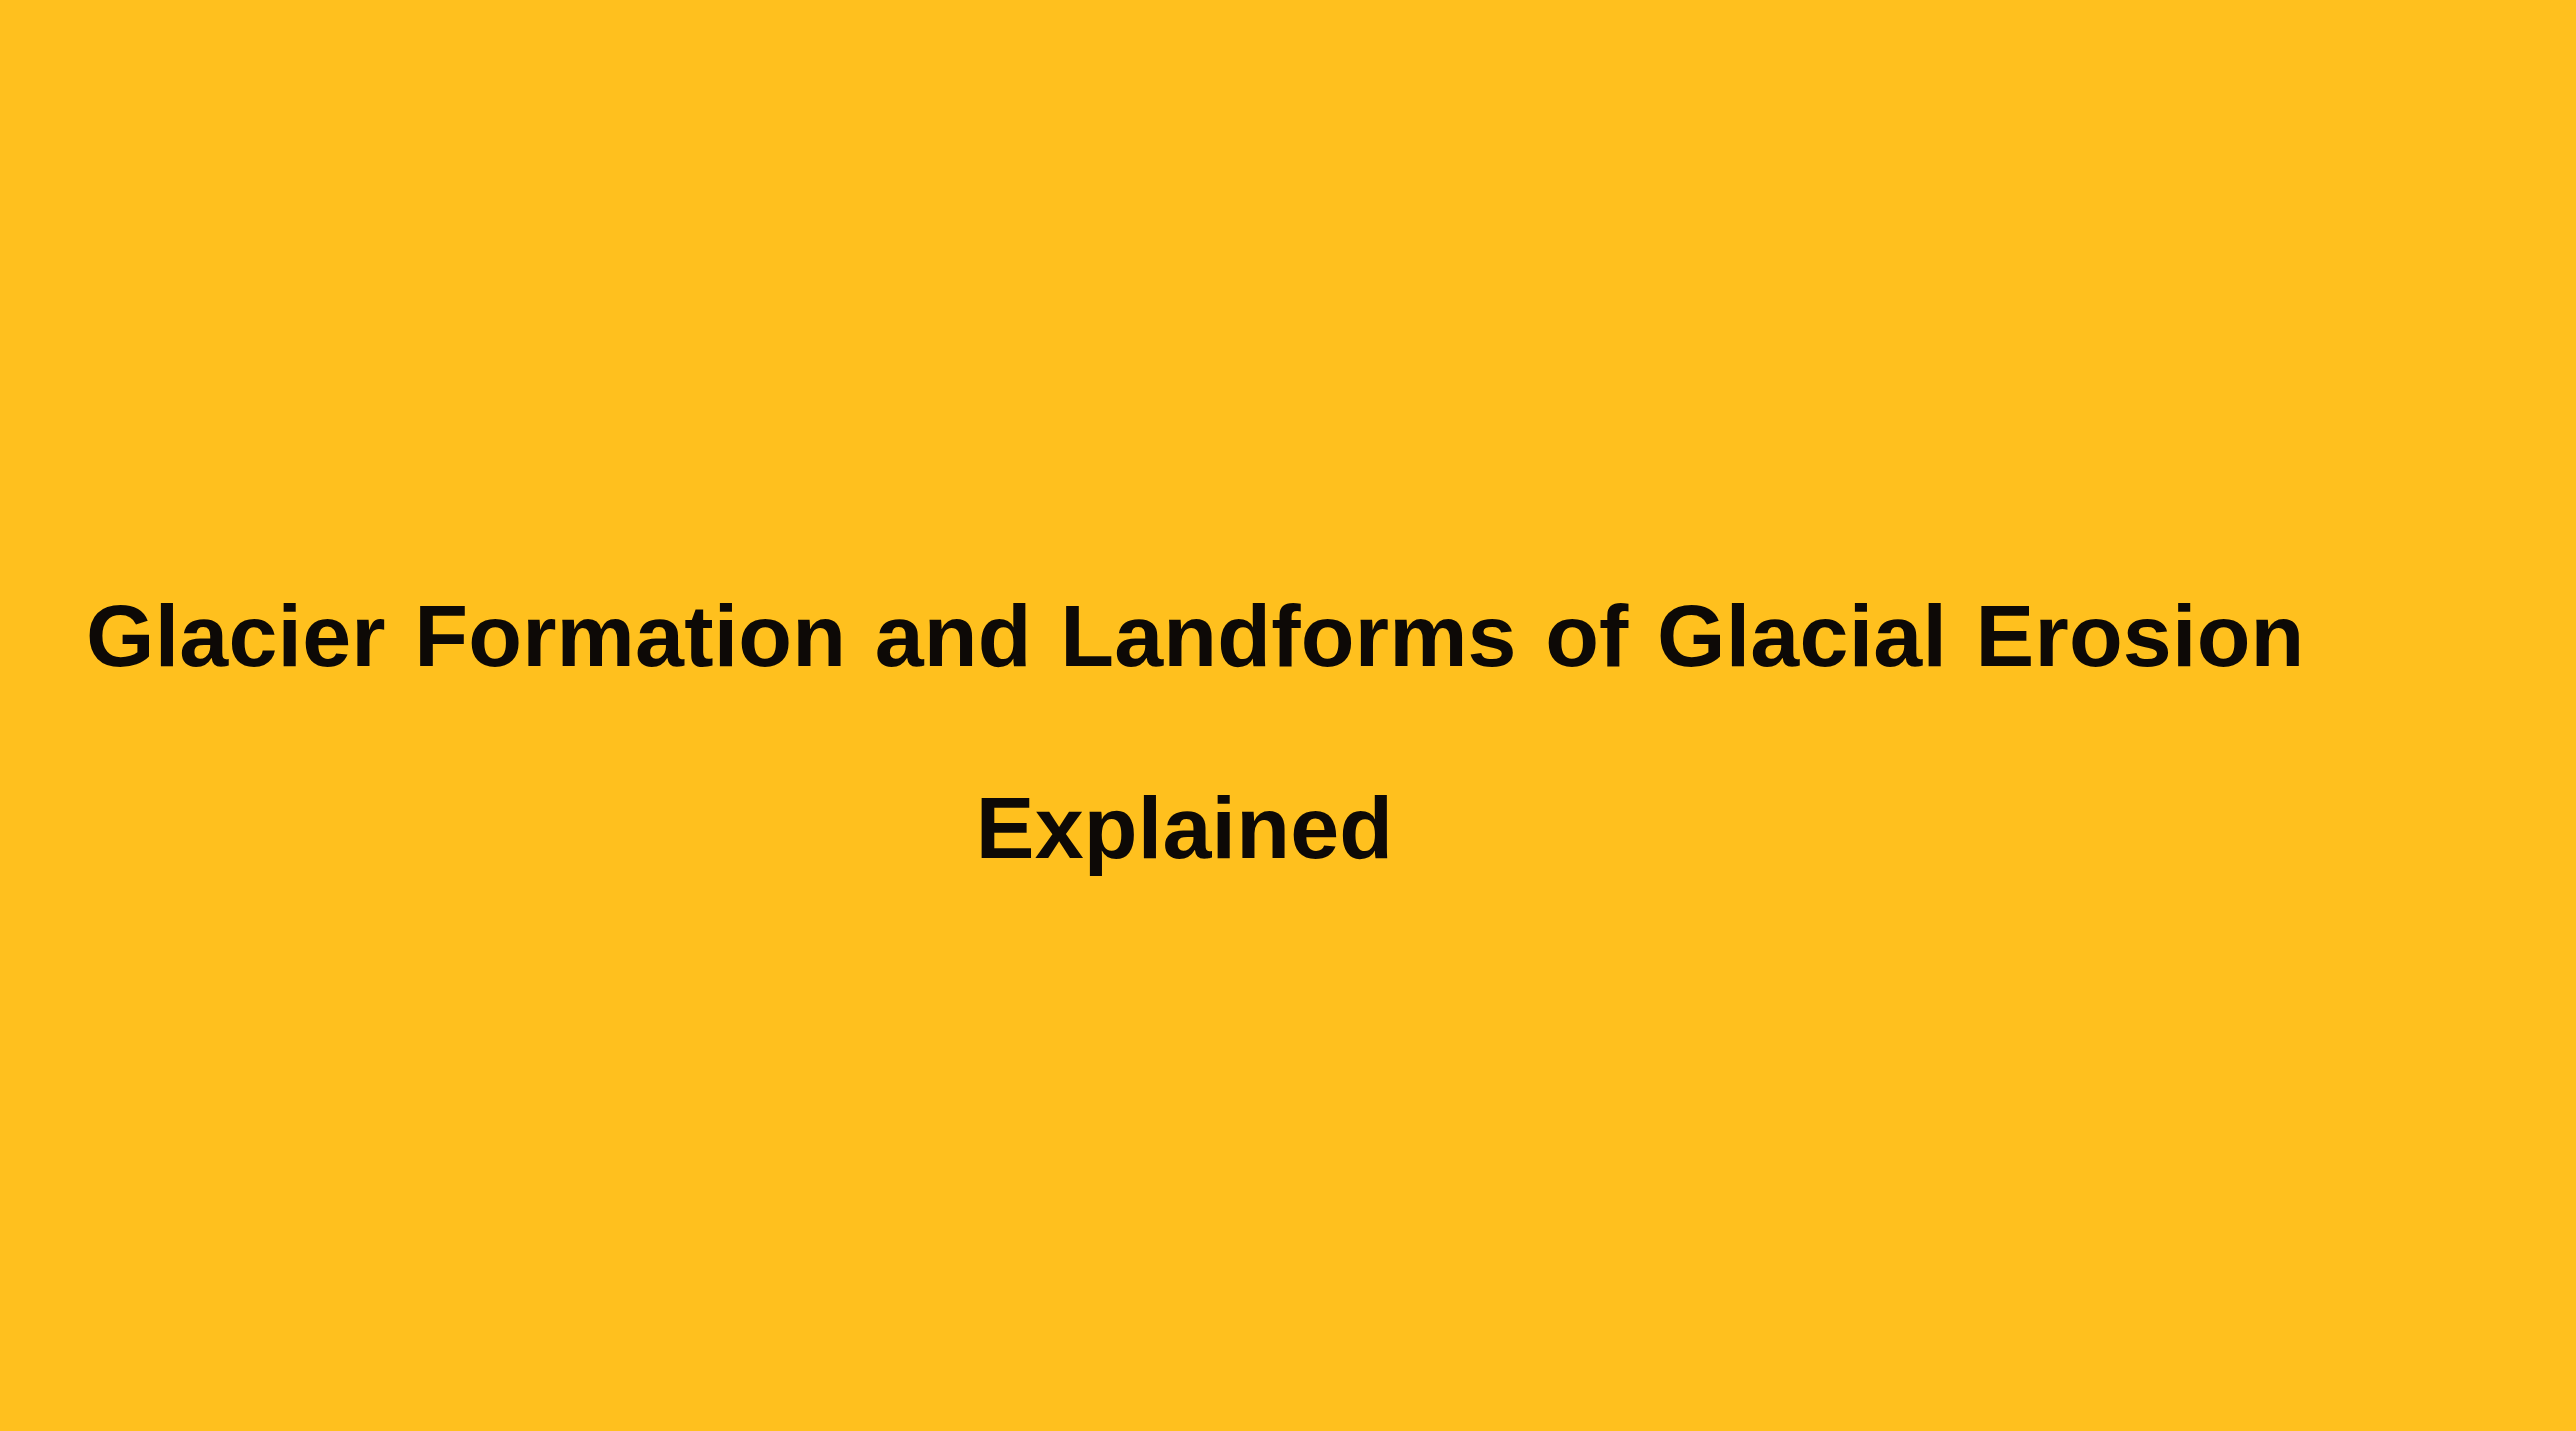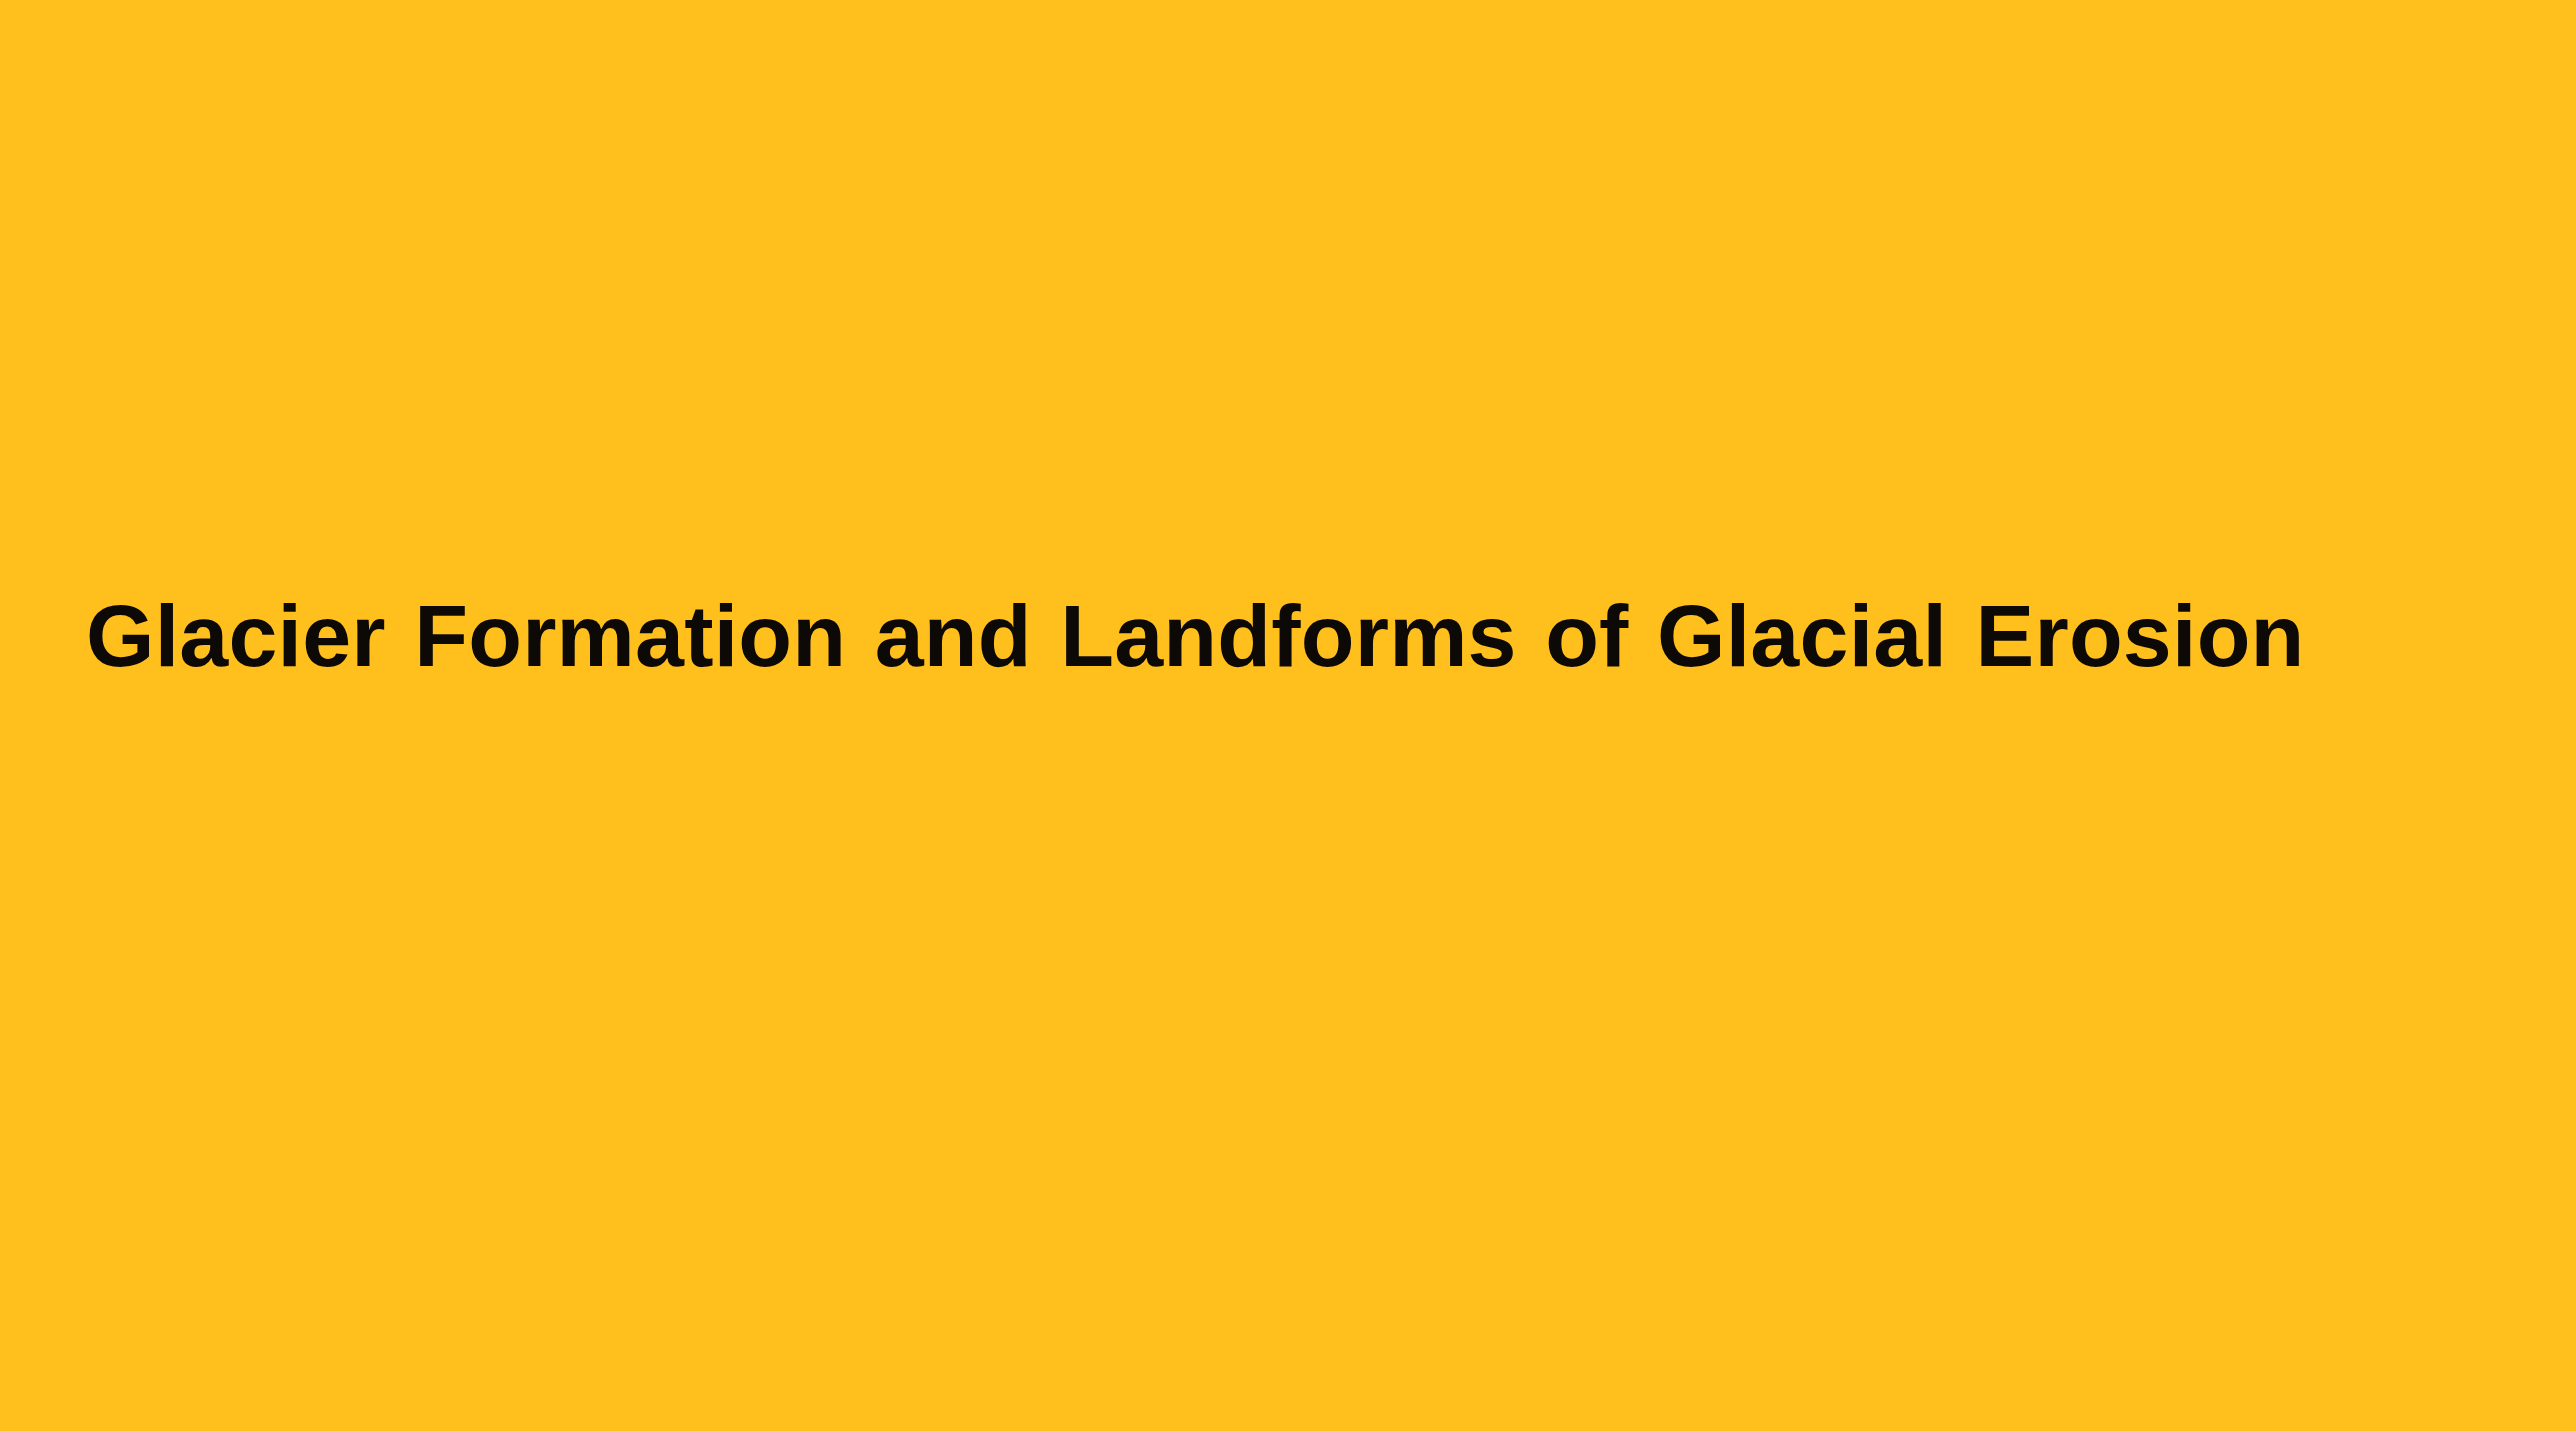--- a/index.html
+++ b/index.html
@@ -64,18 +64,19 @@
 </style>
 </head>
 <body style="background: rgb(255, 192, 30);">
 
 <div class="canvas" style="background: rgb(255, 192, 30);">
 
   <div class="title-block">
 
     <h1 class="headline" style="color: rgb(13, 9, 6);">
       <span class="line line-1">Glacier Formation and Landforms of Glacial Erosion</span>
+      <span class="line line-2">Explained</span>
     </h1>
 
   </div>
 
 </div>
 
 
 </body></html>

